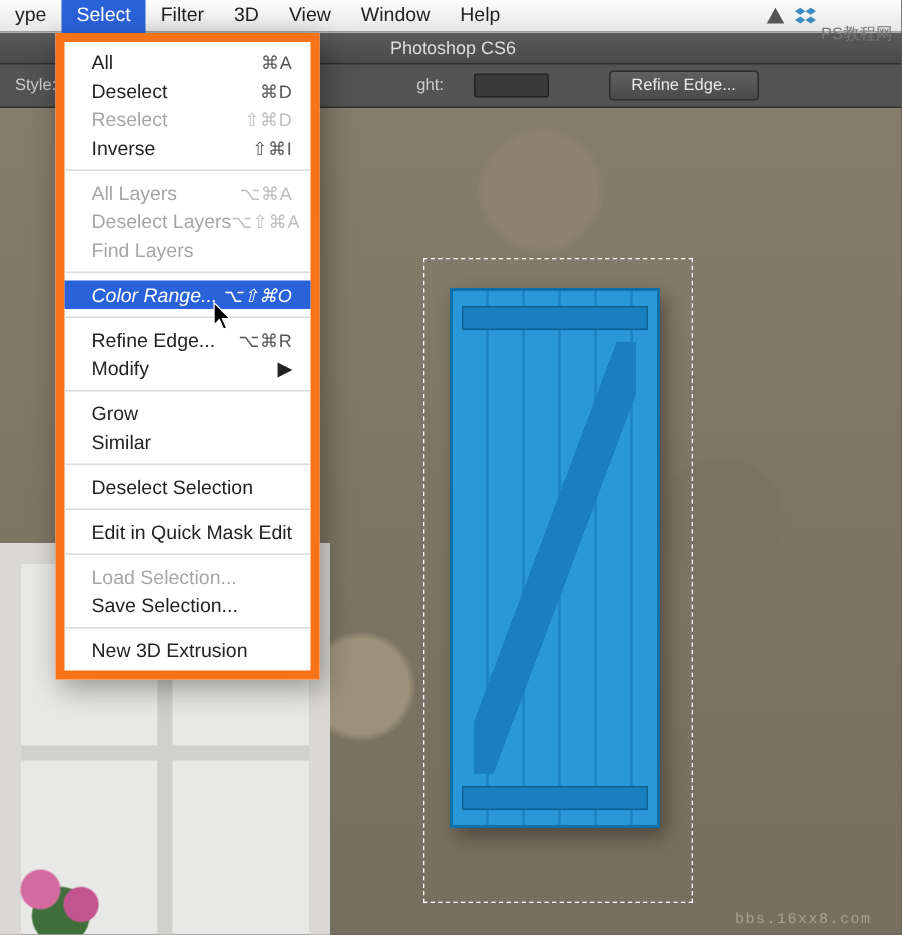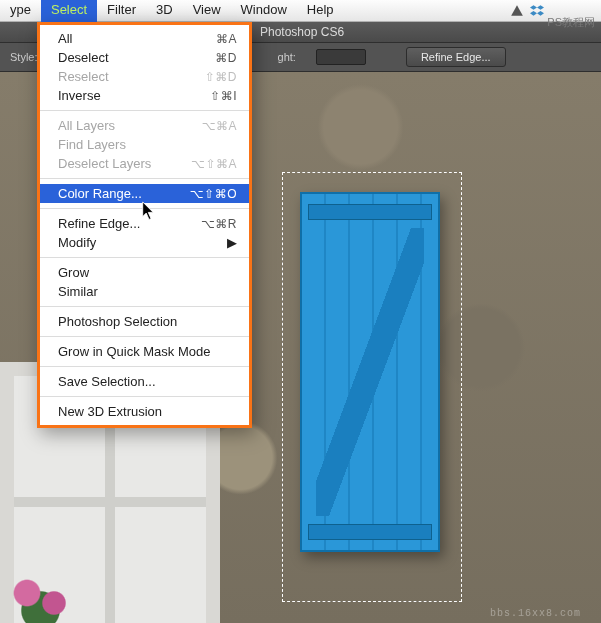--- a/index.html
+++ b/index.html
@@ -17,21 +17,21 @@
     padding-left: 0;
   }
   .mac-menubar .menu-item {
     padding: 0 10px;
     height: 23px;
     line-height: 22px;
     cursor: default;
   }
   .mac-menubar .menu-item.active {
     background: #2a62d9;
-    color: #bef264;
+    color: #ffffff;
   }
   .mac-menubar .spacer { flex: 1; }
   .mac-menubar .status-icon {
     width: 20px; height:22px; display:flex;align-items:center;justify-content:center;
     color:#444; font-size:14px;
   }
   .mac-menubar .watermark {
     font-size:11px; color:#777; padding-right:6px;margin-top:24px;
   }
 
@@ -118,40 +118,40 @@
   .marquee{
     position:absolute; left:282px; top:100px; width:180px; height:430px;
     border:1.5px dashed #111;
     outline:1.5px dashed #fff; outline-offset:-1.5px;
   }
 
   
   .dropdown {
     position:absolute;
     left:37px; top:22px;
-    width:215px;
+    width:176px;
     background:#fff;
-    border:3px solid #f97316;
+    border:6px solid #f97316;
     box-shadow: 3px 6px 18px rgba(0,0,0,.35);
     font-size:13px;
     color:#222;
     padding:4px 0;
     z-index:10;
   }
   .dropdown .mi{
     display:flex; align-items:center;
     padding:2px 12px 2px 18px;
     height:19px;
     white-space:nowrap;
   }
   .dropdown .mi .lbl{flex:1;}
   .dropdown .mi .sc{color:#555;font-size:12px;letter-spacing:0.5px;}
   .dropdown .mi.disabled{color:#a6a6a6;}
   .dropdown .mi.disabled .sc{color:#bdbdbd;}
-  .dropdown .mi.highlight{background:#2a62d9;color:#fff;}
+  .dropdown .mi.highlight{background:#2a62d9;color:#fff;font-style:italic;}
   .dropdown .mi.highlight .sc{color:#fff;}
   .dropdown .mi .subarrow{margin-left:auto;padding-left:10px;}
   .dropdown hr{border:none;border-top:1px solid #dcdcdc;margin:5px 0;}
   .cursor{
     position:absolute; left:142px; top:201px; z-index:20;
     width:14px;height:20px; pointer-events:none;
   }
   .watermark2{position:absolute;right:20px;bottom:4px;color:rgba(255,255,255,.35);font-size:10px;letter-spacing:1px;font-family:Liberation Mono, monospace;}
 </style>
 </head>
@@ -222,25 +222,25 @@
     <div class="mi">
       <span class="lbl">Inverse</span>
       <span class="sc">⇧⌘I</span>
     </div>
     <hr>
     <div class="mi disabled">
       <span class="lbl">All Layers</span>
       <span class="sc">⌥⌘A</span>
     </div>
     <div class="mi disabled">
-      <span class="lbl">Find Layers</span>
-    </div>
-    <div class="mi disabled">
       <span class="lbl">Deselect Layers</span>
       <span class="sc">⌥⇧⌘A</span>
+    </div>
+    <div class="mi disabled">
+      <span class="lbl">Find Layers</span>
     </div>
     <hr>
     <div class="mi highlight">
       <span class="lbl">Color Range...</span>
       <span class="sc">⌥⇧⌘O</span>
     </div>
     <hr>
     <div class="mi">
       <span class="lbl">Refine Edge...</span>
       <span class="sc">⌥⌘R</span>
@@ -251,27 +251,30 @@
     </div>
     <hr>
     <div class="mi">
       <span class="lbl">Grow</span>
     </div>
     <div class="mi">
       <span class="lbl">Similar</span>
     </div>
     <hr>
     <div class="mi">
-      <span class="lbl">Photoshop Selection</span>
-    </div>
-    <hr>
-    <div class="mi">
-      <span class="lbl">Grow in Quick Mask Mode</span>
-    </div>
-    <hr>
+      <span class="lbl">Deselect Selection</span>
+    </div>
+    <hr>
+    <div class="mi">
+      <span class="lbl">Edit in Quick Mask Edit</span>
+    </div>
+    <hr>
+    <div class="mi disabled">
+      <span class="lbl">Load Selection...</span>
+    </div>
     <div class="mi">
       <span class="lbl">Save Selection...</span>
     </div>
     <hr>
     <div class="mi">
       <span class="lbl">New 3D Extrusion</span>
     </div>
   </div>
 
 <svg class="cursor" viewBox="0 0 20 28">

